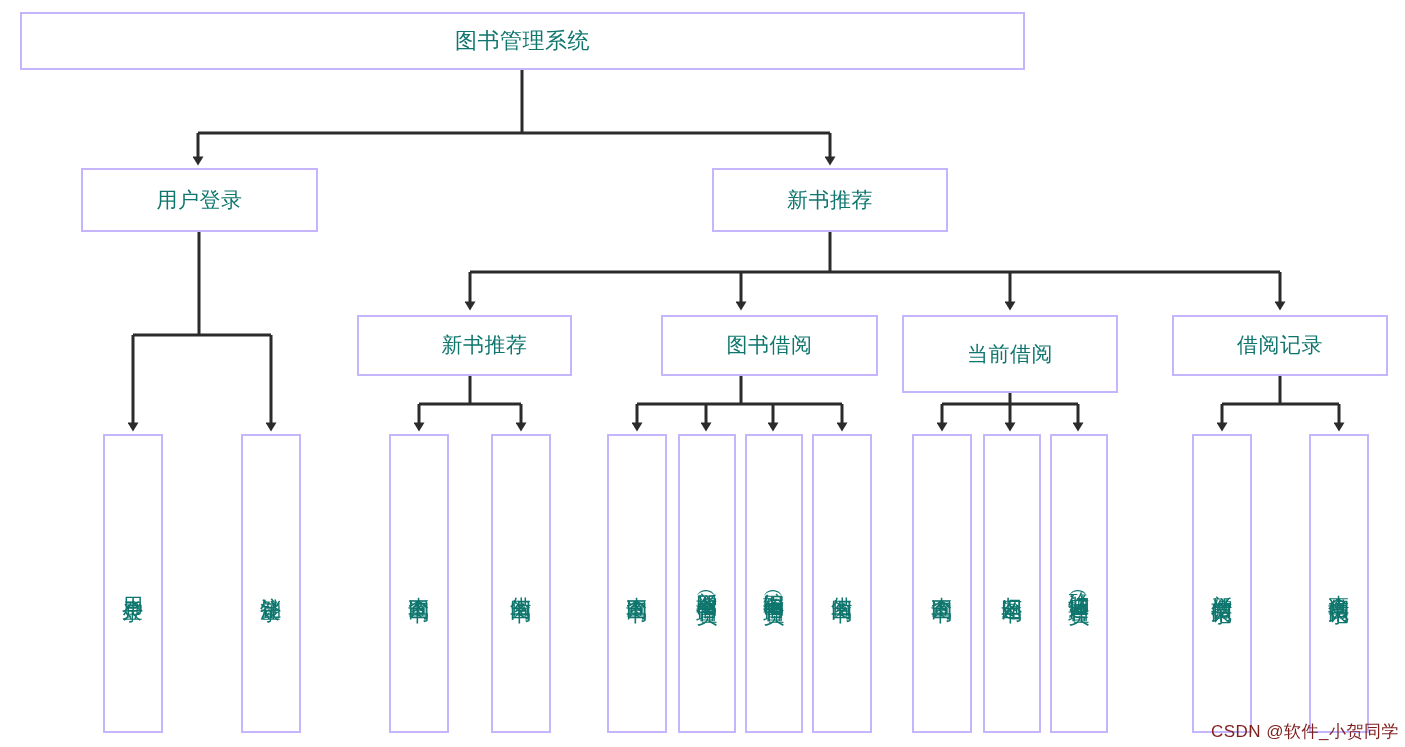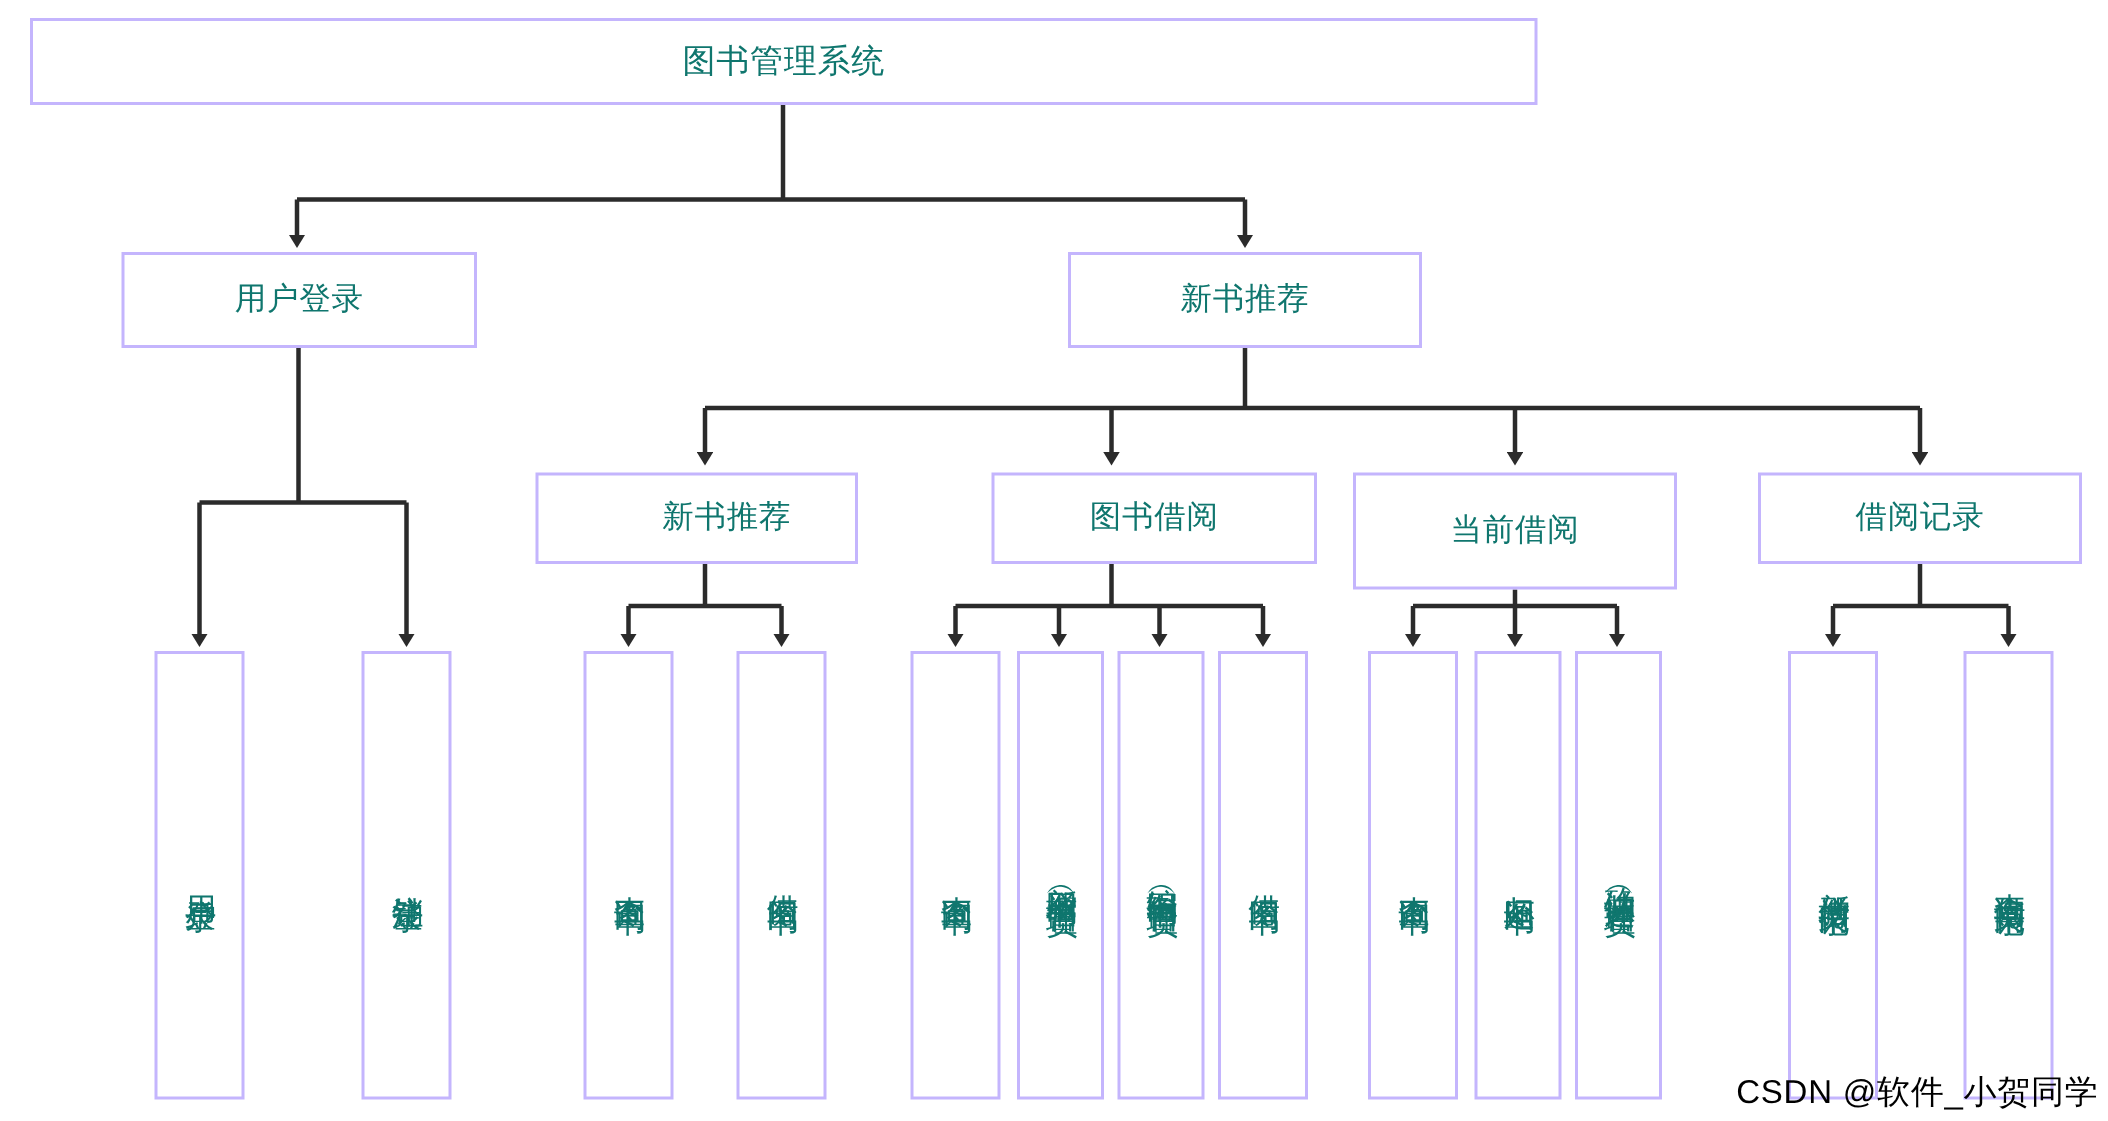--- a/index.html
+++ b/index.html
@@ -56,22 +56,22 @@
     text-orientation: upright;
     font-size: 21px;
     line-height: 1.12;
     letter-spacing: 2px;
     white-space: nowrap;
   }
   #watermark {
     position: absolute;
     right: 6px;
     bottom: 4px;
-    font-size: 22px;
-    color: #000000;
+    font-size: 17px;
+    color: #7f1d1d;
     white-space: nowrap;
     letter-spacing: 0.5px;
     pointer-events: none;
   }
 </style>
 </head>
 <body>
 
 <div id="canvas">
 

